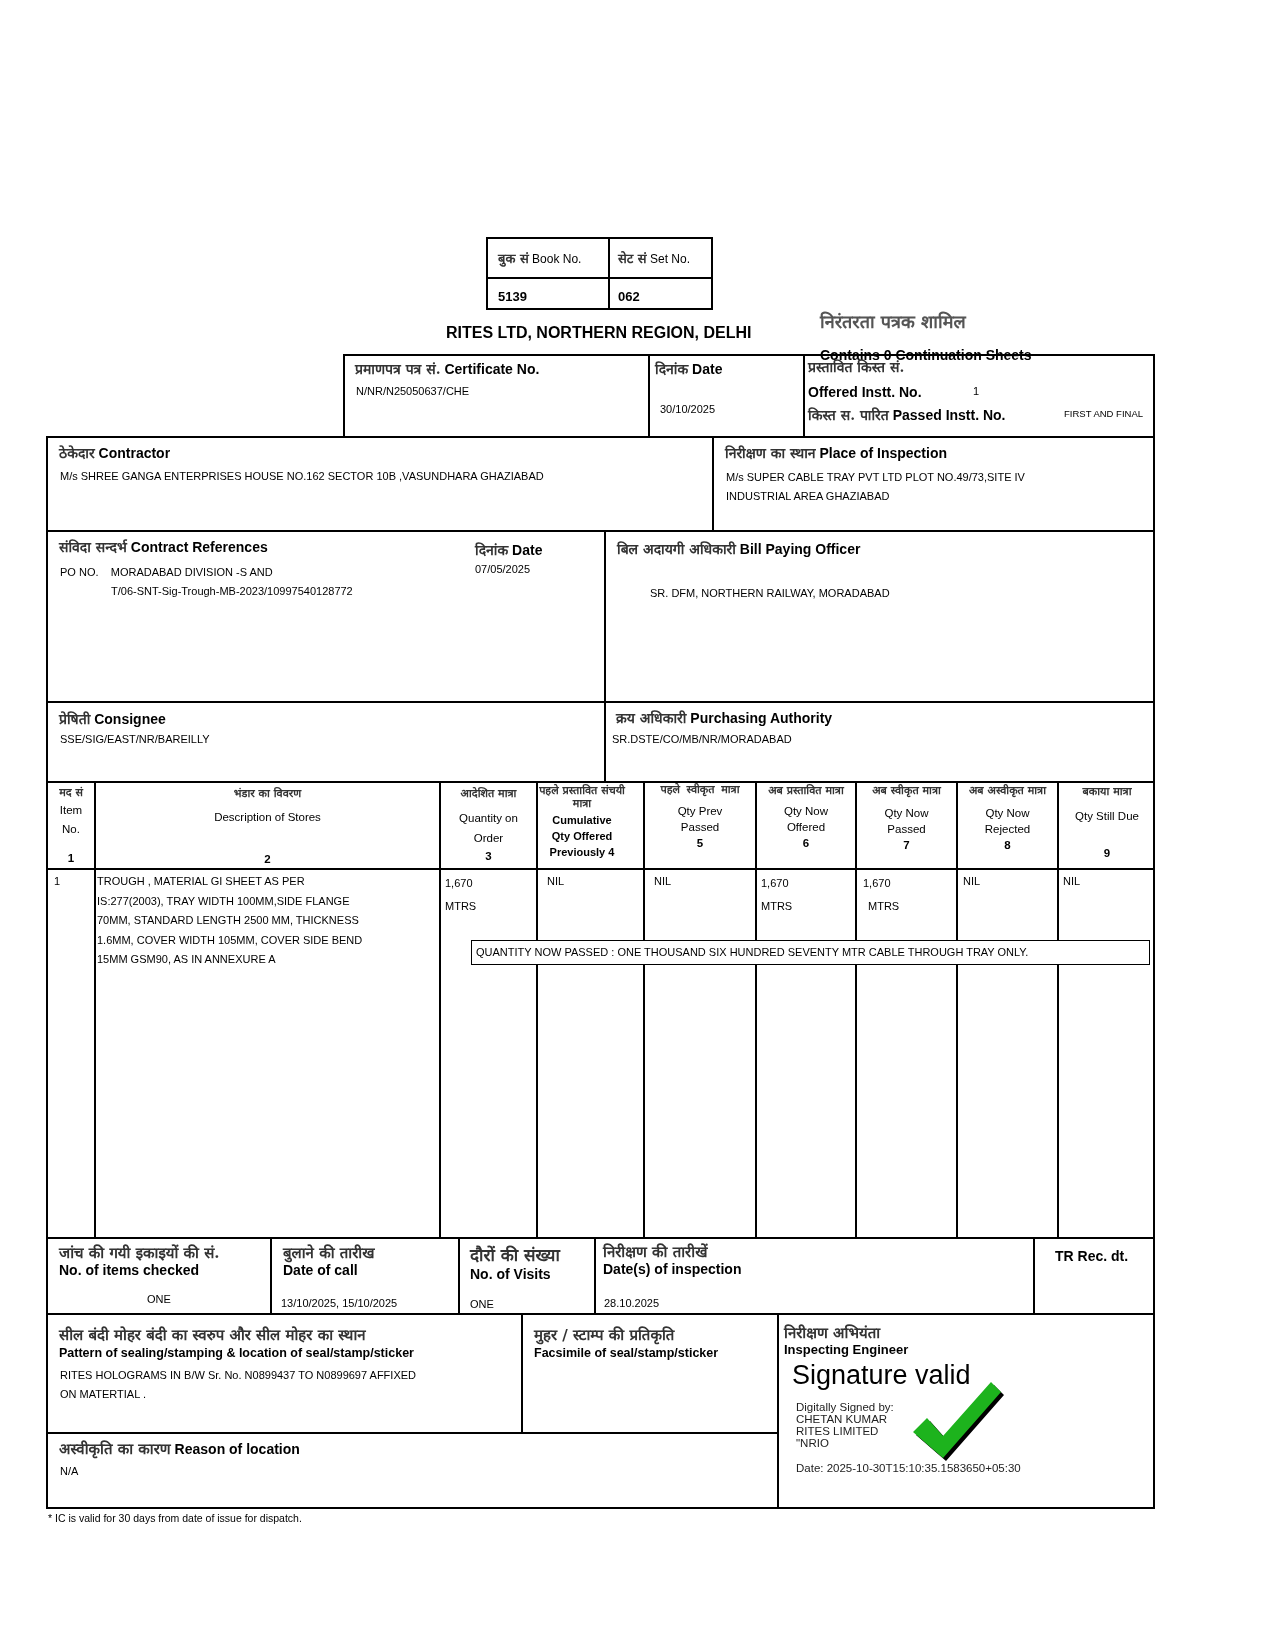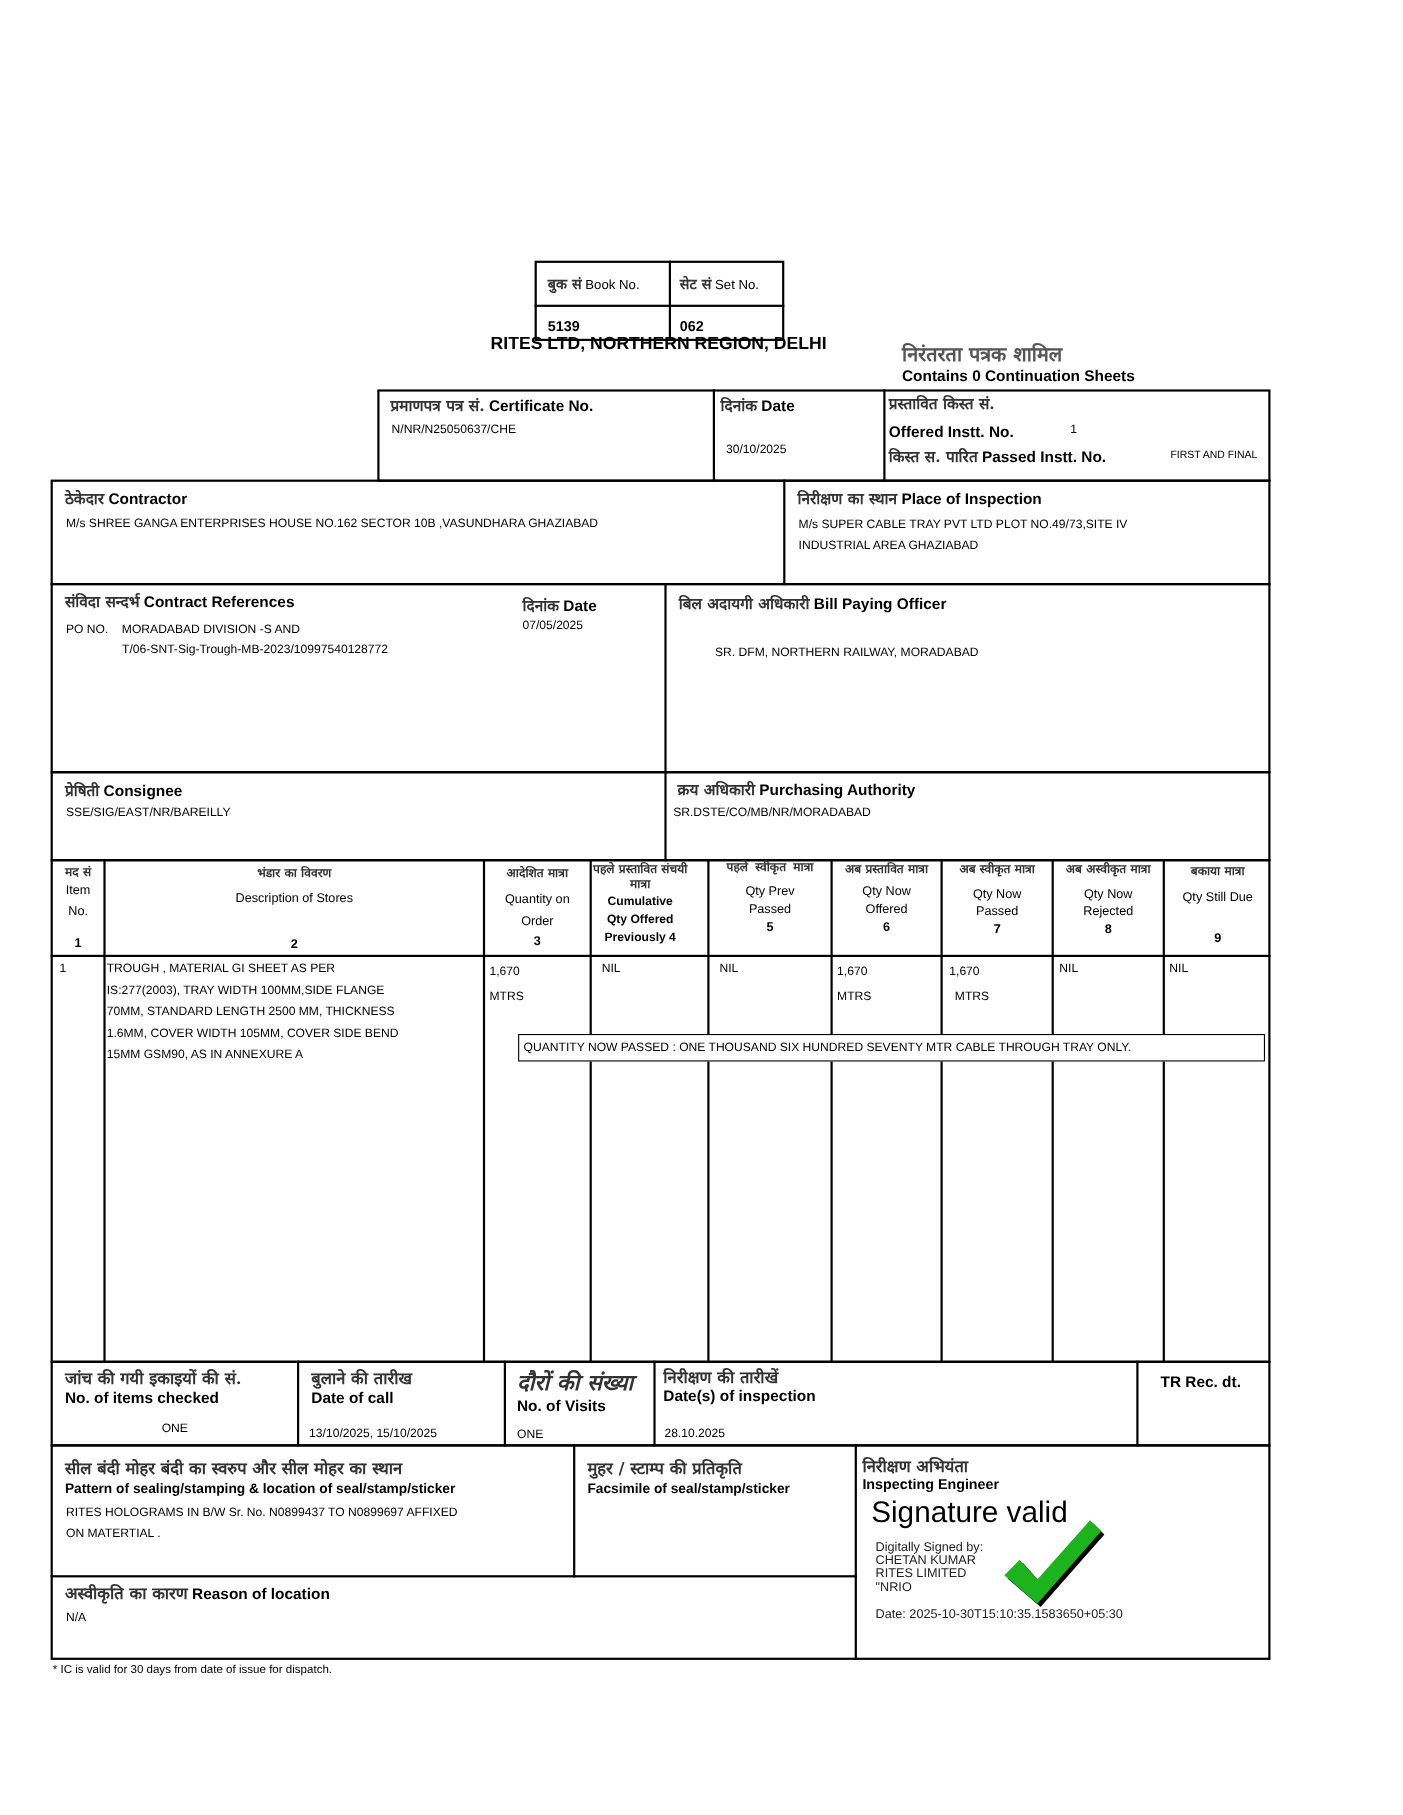--- a/index.html
+++ b/index.html
@@ -28,23 +28,23 @@
   <span class="hi" style="font-size:13px;">बुक सं</span>
   <span>Book No.</span>
 </div>
 <div class="abs" style="left:618px;top:249px;font-size:12px;">
   <span class="hi" style="font-size:13px;">सेट सं</span>
   <span>Set No.</span>
 </div>
 <div class="abs num" style="left:498px;top:289px;font-size:13px;">5139</div>
 <div class="abs num" style="left:618px;top:289px;font-size:13px;">062</div>
 
-<div class="abs" style="left:446px;top:304px;font-size:16px;font-weight:bold;">RITES LTD, NORTHERN REGION, DELHI</div>
+<div class="abs" style="left:446px;top:324px;font-size:16px;font-weight:bold;">RITES LTD, NORTHERN REGION, DELHI</div>
 <div class="abs hi" style="left:820px;top:309px;font-size:18px;color:#555;">निरंतरता पत्रक शामिल</div>
-<div class="abs" style="left:820px;top:333px;font-size:14px;font-weight:bold;text-align:center;">Contains 0 Continuation Sheets</div>
+<div class="abs" style="left:820px;top:347px;font-size:14px;font-weight:bold;text-align:center;">Contains 0 Continuation Sheets</div>
 
 <div class="box" style="left:343px;top:354px;width:812px;height:84px;"></div>
 <div class="vl" style="left:648px;top:354px;height:84px;"></div>
 <div class="vl" style="left:803px;top:354px;height:84px;"></div>
 <div class="abs lbl" style="left:355px;top:359px;">
   <span class="hi">प्रमाणपत्र पत्र सं.</span>
   <span>Certificate No.</span>
 </div>
 <div class="abs val" style="left:356px;top:385px;">N/NR/N25050637/CHE</div>
 <div class="abs lbl" style="left:655px;top:359px;">
@@ -204,21 +204,21 @@
   <div class="hi" style="font-size:15px;">जांच की गयी इकाइयों की सं.</div>
   <div class="lbl">No. of items checked</div>
 </div>
 <div class="abs val" style="left:147px;top:1293px;">ONE</div>
 <div class="abs" style="left:283px;top:1242px;">
   <div class="hi" style="font-size:15px;">बुलाने की तारीख</div>
   <div class="lbl">Date of call</div>
 </div>
 <div class="abs val" style="left:281px;top:1297px;">13/10/2025,  15/10/2025</div>
 <div class="abs" style="left:470px;top:1243px;">
-  <div class="hi" style="font-size:20px;font-style:italic;">दौरों की संख्या</div>
+  <div class="hi" style="font-size:17px;">दौरों की संख्या</div>
   <div class="lbl">No. of Visits</div>
 </div>
 <div class="abs val" style="left:470px;top:1298px;">ONE</div>
 <div class="abs" style="left:603px;top:1241px;">
   <div class="hi" style="font-size:15px;">निरीक्षण की तारीखें</div>
   <div class="lbl">Date(s) of inspection</div>
 </div>
 <div class="abs val" style="left:604px;top:1297px;">28.10.2025</div>
 <div class="abs lbl" style="left:1055px;top:1248px;">TR Rec. dt.</div>
 

